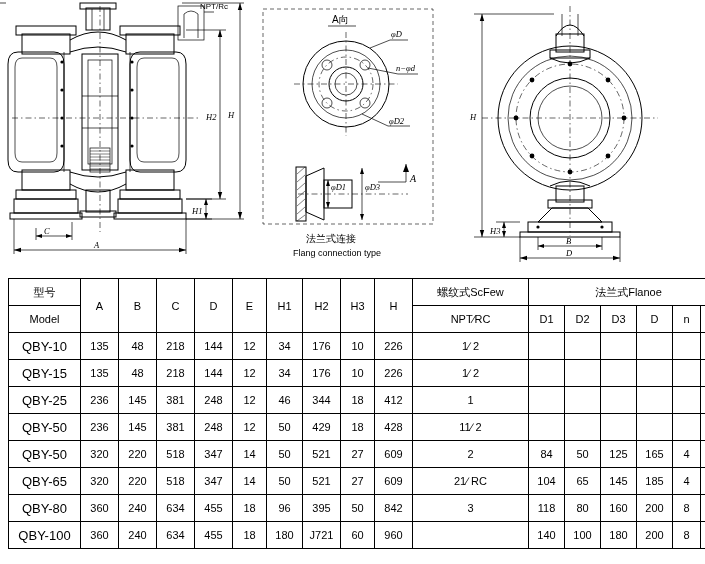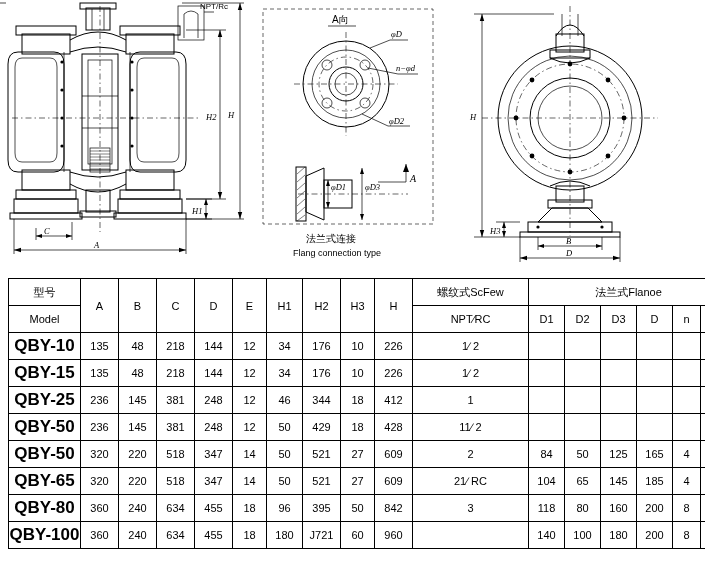--- a/index.html
+++ b/index.html
@@ -24,21 +24,21 @@
   .cap{font-size:9px;}
   .cap-cn{font-size:10px;}
 
   
   .tablewrap{position:absolute;left:8px;top:278px;width:690px;}
   table{border-collapse:collapse;width:690px;table-layout:fixed;}
   td,th{border:1px solid #000;text-align:center;vertical-align:middle;
         font-size:11px;font-family:"Liberation Sans",sans-serif;font-weight:normal;
         height:26px;padding:0;}
   .hd{font-size:11px;}
-  .modelcell{font-size:17px;font-weight:bold;}
+  .modelcell{font-size:13px;}
 </style>
 </head>
 <body>
 
 <div class="sheet">
 
   <div class="draw">
 
     <div class="panel" style="left:0px;top:0px;">
       <svg width="250" height="262" viewBox="0 0 250 262">

